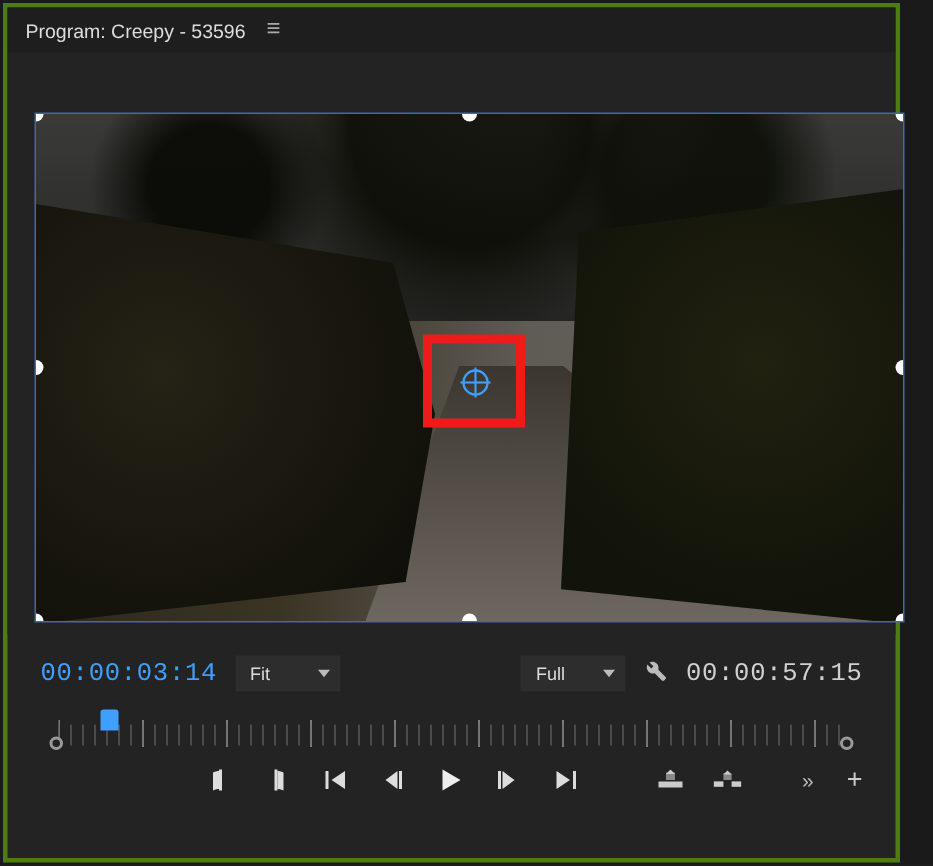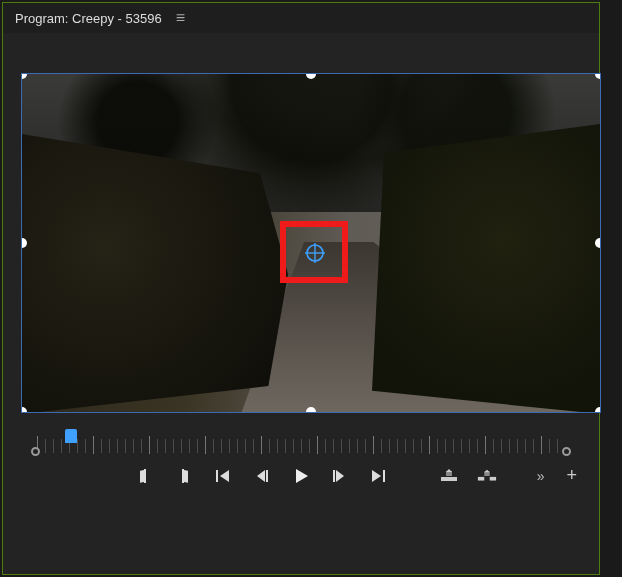--- a/index.html
+++ b/index.html
@@ -10,21 +10,21 @@
     color: #ccc;
     width: 622px;
     height: 577px;
     overflow: hidden;
   }
   .panel {
     width: 598px;
     height: 573px;
     margin: 2px;
     background: #232323;
-    border: 1px solid #4d7c0f;
+    border: 3px solid #4d7c0f;
     display: flex;
     flex-direction: column;
   }
   .panel-header {
     height: 30px;
     background: #1e1e1e;
     display: flex;
     align-items: center;
     padding: 0 10px 0 12px;
     gap: 8px;
@@ -189,20 +189,36 @@
       <div class="handle h-tc"></div>
       <div class="handle h-tr"></div>
       <div class="handle h-ml"></div>
       <div class="handle h-mr"></div>
       <div class="handle h-bl"></div>
       <div class="handle h-bc"></div>
       <div class="handle h-br"></div>
     </div>
   </div>
 
+  <div class="controls">
+    <span class="timecode-cur">00:00:03:14</span>
+    <div class="dd">
+      <span>Fit</span>
+    </div>
+    <span class="spacer"></span>
+    <div class="dd">
+      <span>Full</span>
+    </div>
+    <span class="wrench">
+      <svg width="16" height="16" viewBox="0 0 16 16">
+          <path fill="#bbb" d="M14.7 12.3 9.9 7.5c.4-1.4 0-3-1.1-4.1C7.5 2.1 5.5 1.8 4 2.6l2.6 2.6-1.4 1.4L2.6 4C1.8 5.5 2.1 7.5 3.4 8.8c1.1 1.1 2.7 1.5 4.1 1.1l4.8 4.8c.4.4 1 .4 1.4 0l1-1c.4-.4.4-1 0-1.4z"></path>
+        </svg>
+    </span>
+    <span class="timecode-dur">00:00:57:15</span>
+  </div>
 
   <div class="ruler-wrap">
     <div class="ruler">
       <div class="ticks-major"></div>
       <div class="ticks"></div>
       <div class="playhead"></div>
       <div class="endpoint ep-l"></div>
       <div class="endpoint ep-r"></div>
     </div>
   </div>

